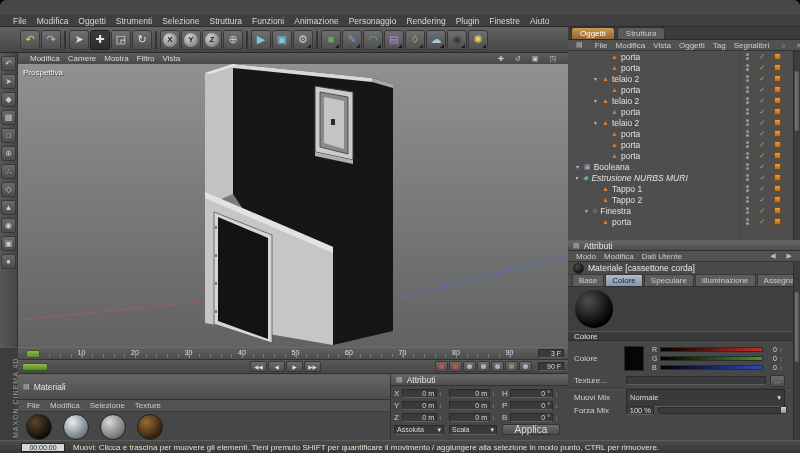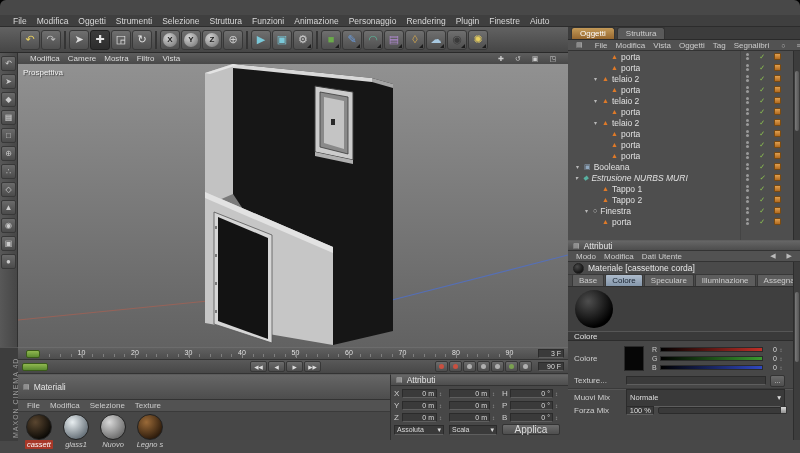--- a/index.html
+++ b/index.html
@@ -725,14 +725,18 @@
         <div class="ccell">
           <div class="cbtn">Applica</div>
         </div>
       </div>
   </div>
 
   <div class="brand">
     <div class="brand-text">MAXON CINEMA 4D</div>
   </div>
 
+  <div class="statusbar">
+    <div class="stime">00:00:00</div>
+    <div class="smsg">Muovi: Clicca e trascina per muovere gli elementi. Tieni premuto SHIFT per quantificare il movimento / aggiungere alla selezione in modo punto, CTRL per rimuovere.</div>
+  </div>
 
 </div>
 
 </body></html>

